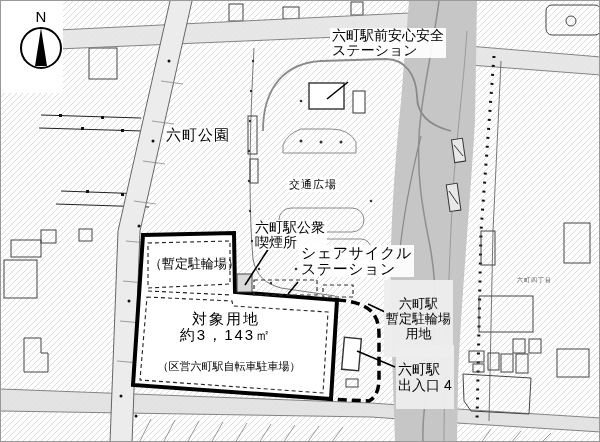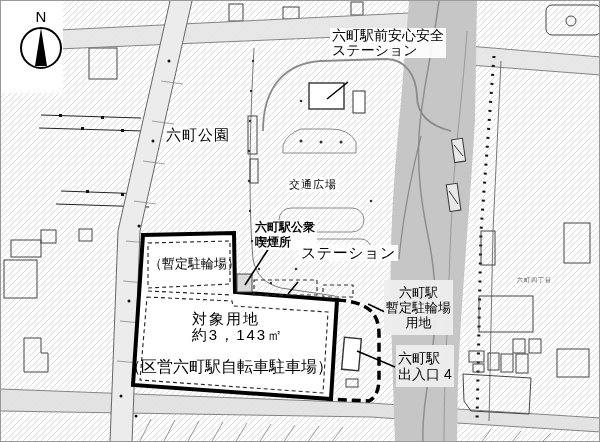--- a/index.html
+++ b/index.html
@@ -5,30 +5,30 @@
   html,body{margin:0;padding:0;background:#888;}
   #stage{
     position:relative;width:600px;height:442px;background:#fff;
     overflow:hidden;border:1px solid #999;box-sizing:border-box;
     font-family:"Liberation Sans","DejaVu Sans",sans-serif;color:#000;
   }
   #mapsvg{position:absolute;left:0;top:0;}
   .lbl{position:absolute;white-space:nowrap;line-height:15px;font-size:14px;}
   .lbl .ln{display:block;}
   .bgw{background:rgba(255,255,255,0.92);padding:0 2px;}
-  .bgg{background:rgba(238,238,238,0.95);padding:5px 2px;}
+  .bgg{background:rgba(238,238,238,0.95);padding:16px 2px;}
   #lbl-safety{left:329px;top:27px;font-size:14px;line-height:15px;}
   #lbl-park{left:163px;top:126px;font-size:15px;letter-spacing:1px;}
   #lbl-plaza{left:286px;top:176px;font-size:11px;letter-spacing:1px;}
-  #lbl-smoking{left:252px;top:219px;font-size:12px;line-height:15px;font-weight:bold;}
+  #lbl-smoking{left:252px;top:219px;font-size:14px;line-height:15px;}
   #lbl-share{left:298px;top:244px;font-size:15px;line-height:16px;letter-spacing:0.5px;}
   #lbl-temp{left:148px;top:255px;font-size:13px;}
   #lbl-site-name{left:140px;top:310px;width:170px;text-align:center;font-size:15px;letter-spacing:2px;}
-  #lbl-site-area{left:152px;top:326px;width:170px;text-align:center;font-size:15px;letter-spacing:2px;}
-  #lbl-site-note{left:118px;top:358px;width:220px;text-align:center;font-size:16px;}
+  #lbl-site-area{left:140px;top:326px;width:170px;text-align:center;font-size:15px;letter-spacing:2px;}
+  #lbl-site-note{left:118px;top:358px;width:220px;text-align:center;font-size:11px;}
   #lbl-related{left:383px;top:279px;font-size:13px;line-height:15px;text-align:center;}
   #lbl-exit{left:395px;top:344px;font-size:14px;line-height:16px;}
   #lbl-district{left:516px;top:272px;font-size:6px;color:#555;letter-spacing:1px;}
 </style>
 </head>
 <body>
 
 <div id="stage">
 
 <svg id="mapsvg" width="600" height="442" viewBox="0 0 600 442">
@@ -234,20 +234,21 @@
 <div class="lbl bgw" id="lbl-park">六町公園</div>
 
 <div class="lbl bgw" id="lbl-plaza">交通広場</div>
 
 <div class="lbl bgw" id="lbl-smoking">
   <span class="ln">六町駅公衆</span>
   <span class="ln">喫煙所</span>
 </div>
 
 <div class="lbl bgw" id="lbl-share">
+  <span class="ln">シェアサイクル</span>
   <span class="ln">ステーション</span>
 </div>
 
 <div class="lbl" id="lbl-temp">（暫定駐輪場）</div>
 
 <div class="lbl" id="lbl-site-name">対象用地</div>
 <div class="lbl" id="lbl-site-area">約3，143㎡</div>
 <div class="lbl" id="lbl-site-note">（区営六町駅自転車駐車場）</div>
 
 <div class="lbl bgg" id="lbl-related">

